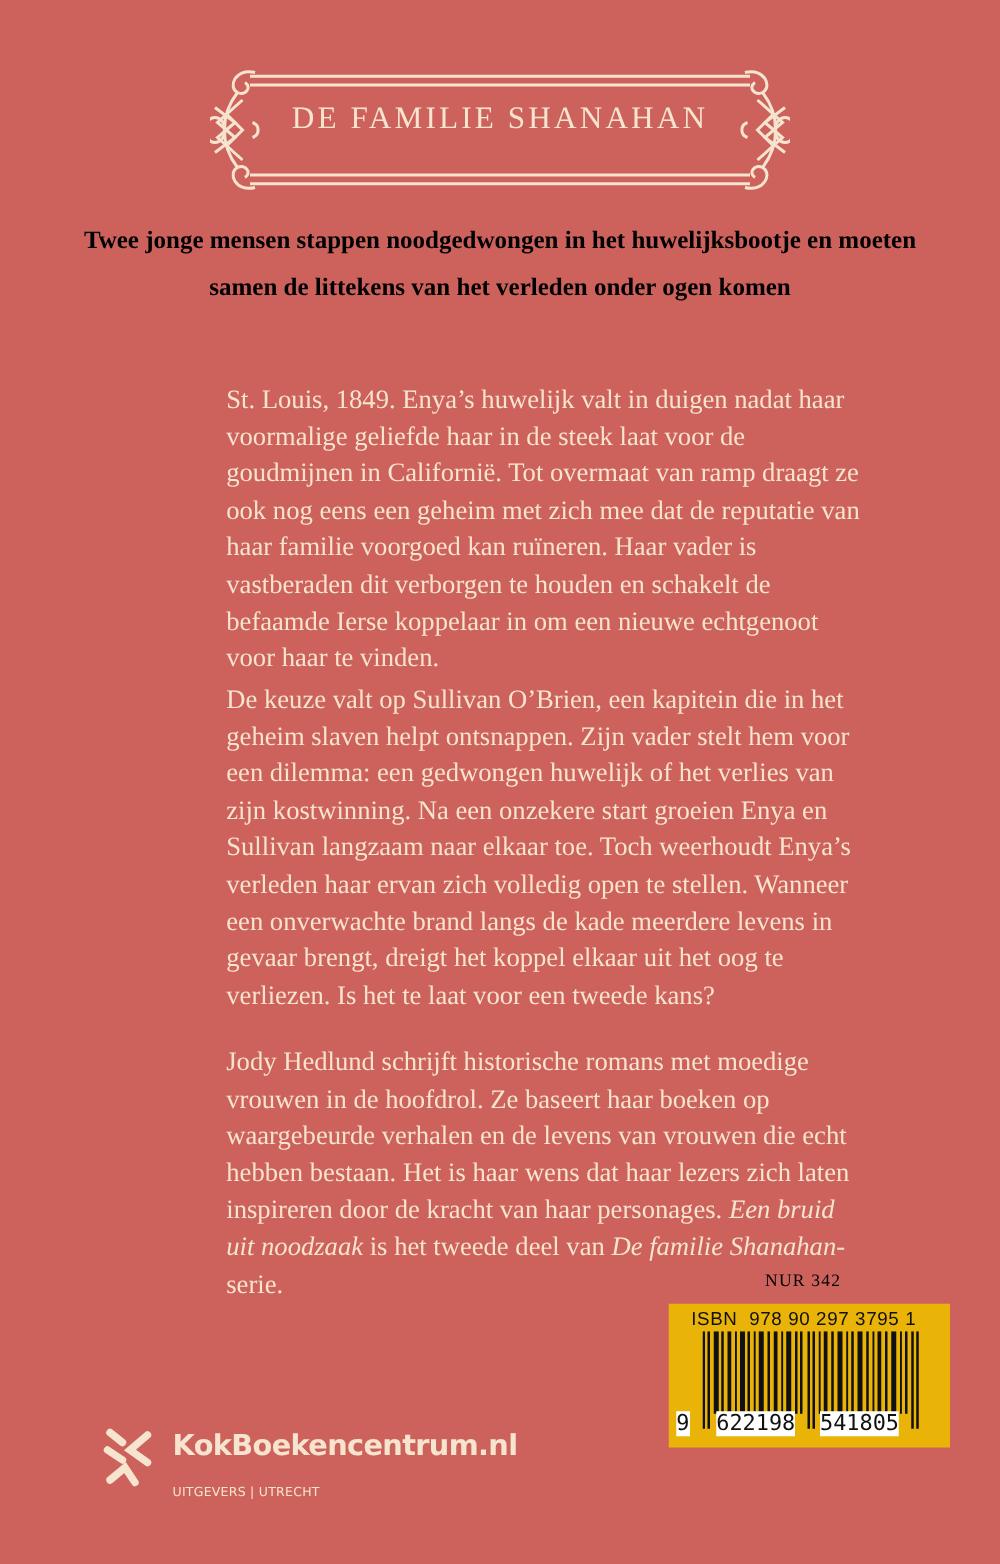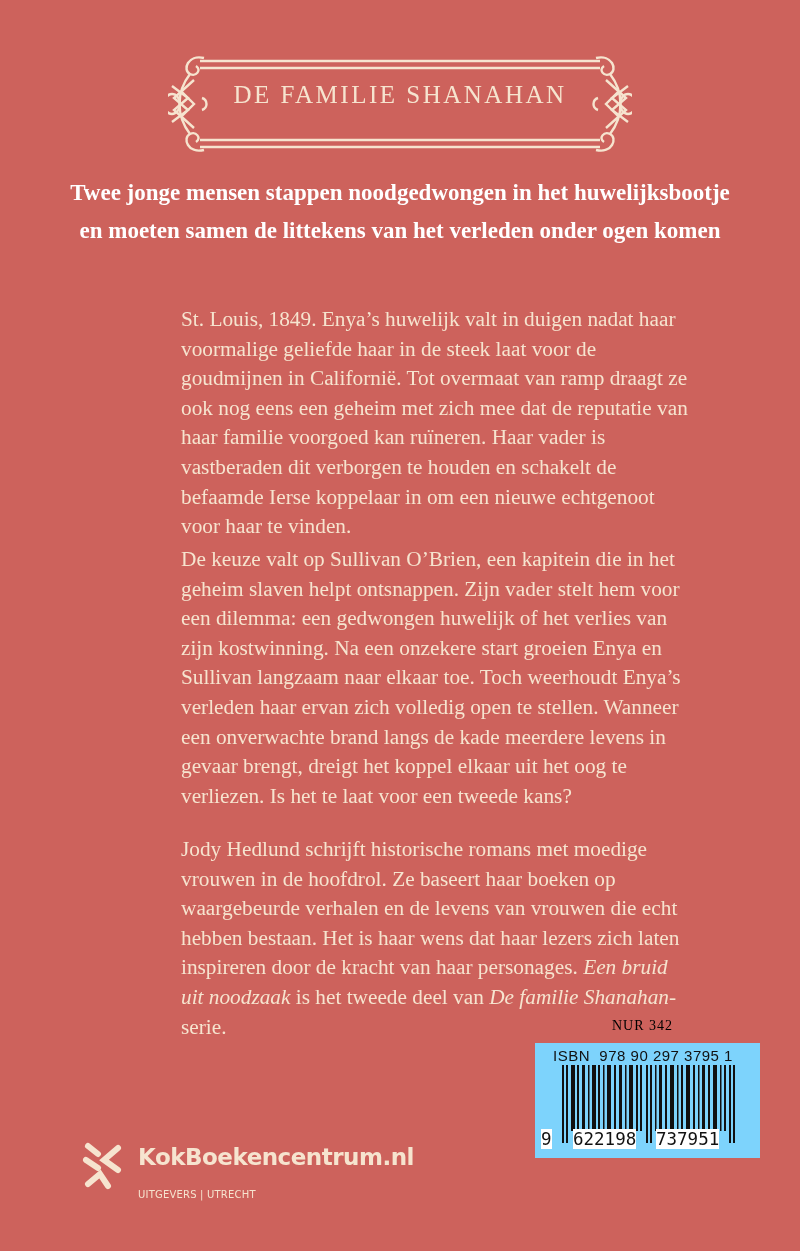--- a/index.html
+++ b/index.html
@@ -18,37 +18,37 @@
     position: absolute; left: 0; width: 100%; top: 28px;
     text-align: center; font-size: 25px; letter-spacing: 2.5px;
     color: #f6e4cf; line-height: 30px;
   }
   .series-num {
     position: absolute; left: 0; width: 100%; top: 60px;
     text-align: center; font-size: 25px; letter-spacing: 3px; line-height: 30px;
   }
   .tagline {
     position: absolute; left: 60px; width: 680px; top: 174px;
-    text-align: center; font-weight: bold; font-size: 23px; line-height: 37.5px;
-    color: #ffffff;
+    text-align: center; font-weight: bold; font-size: 20px; line-height: 37.5px;
+    color: #000000;
     font-family: Liberation Serif, serif;
   }
   .body-text {
     position: absolute; left: 173px; width: 530px;
     font-size: 21.3px; line-height: 29.6px; color: #f6e4cf;
   }
   .body-text p { margin: 8px; }
   #p1 { top: 297px; }
   #p2 { top: 537px; }
   #p3 { top: 827px; }
   .nur {
     position: absolute; left: 612px; top: 1018px; font-size: 14px; letter-spacing: 1px; color: #000000;
   }
   .barcode-box {
-    position: absolute; left: 535px; top: 1043px; width: 225px; height: 115px; background: #7dd3fc;
+    position: absolute; left: 535px; top: 1043px; width: 225px; height: 115px; background: #eab308;
   }
   .isbn-label {
     position: absolute; left: 18px; top: 4px; font-family: "Liberation Sans", sans-serif;
     font-size: 15px; color: #111; letter-spacing: 0.5px; white-space: pre;
   }
   .bars { position: absolute; left: 27px; top: 22px; }
   .ean {
     position: absolute; top: 86px; font-family: "DejaVu Sans Mono", monospace; font-size: 17.5px; color: #111;
     background: #fff; line-height: 20px;
   }
@@ -150,21 +150,21 @@
       <rect x="146" y="0" width="2" height="66"></rect>
         <rect x="151" y="0" width="4" height="66"></rect>
       <rect x="158" y="0" width="1.5" height="66"></rect>
         <rect x="162" y="0" width="2" height="66"></rect>
       <rect x="167" y="0" width="2" height="78"></rect>
         <rect x="171" y="0" width="2" height="78"></rect>
     </g>
   </svg>
   <span class="ean" style="left:6px;">9</span>
   <span class="ean" style="left:38px;">622198</span>
-  <span class="ean" style="left:121px;">737951</span>
+  <span class="ean" style="left:121px;">541805</span>
 </div>
 
 <div class="logo">
   <svg width="48" height="52" viewBox="0 0 48 52">
     <g fill="none" stroke="#f6e4cf" stroke-width="6" stroke-linecap="round">
       <path d="M8 6 L18 14"></path>
       <path d="M38 8 L24 20 L38 30"></path>
       <path d="M6 20 L18 28"></path>
       <path d="M8 44 L20 34 L28 46"></path>
     </g>

